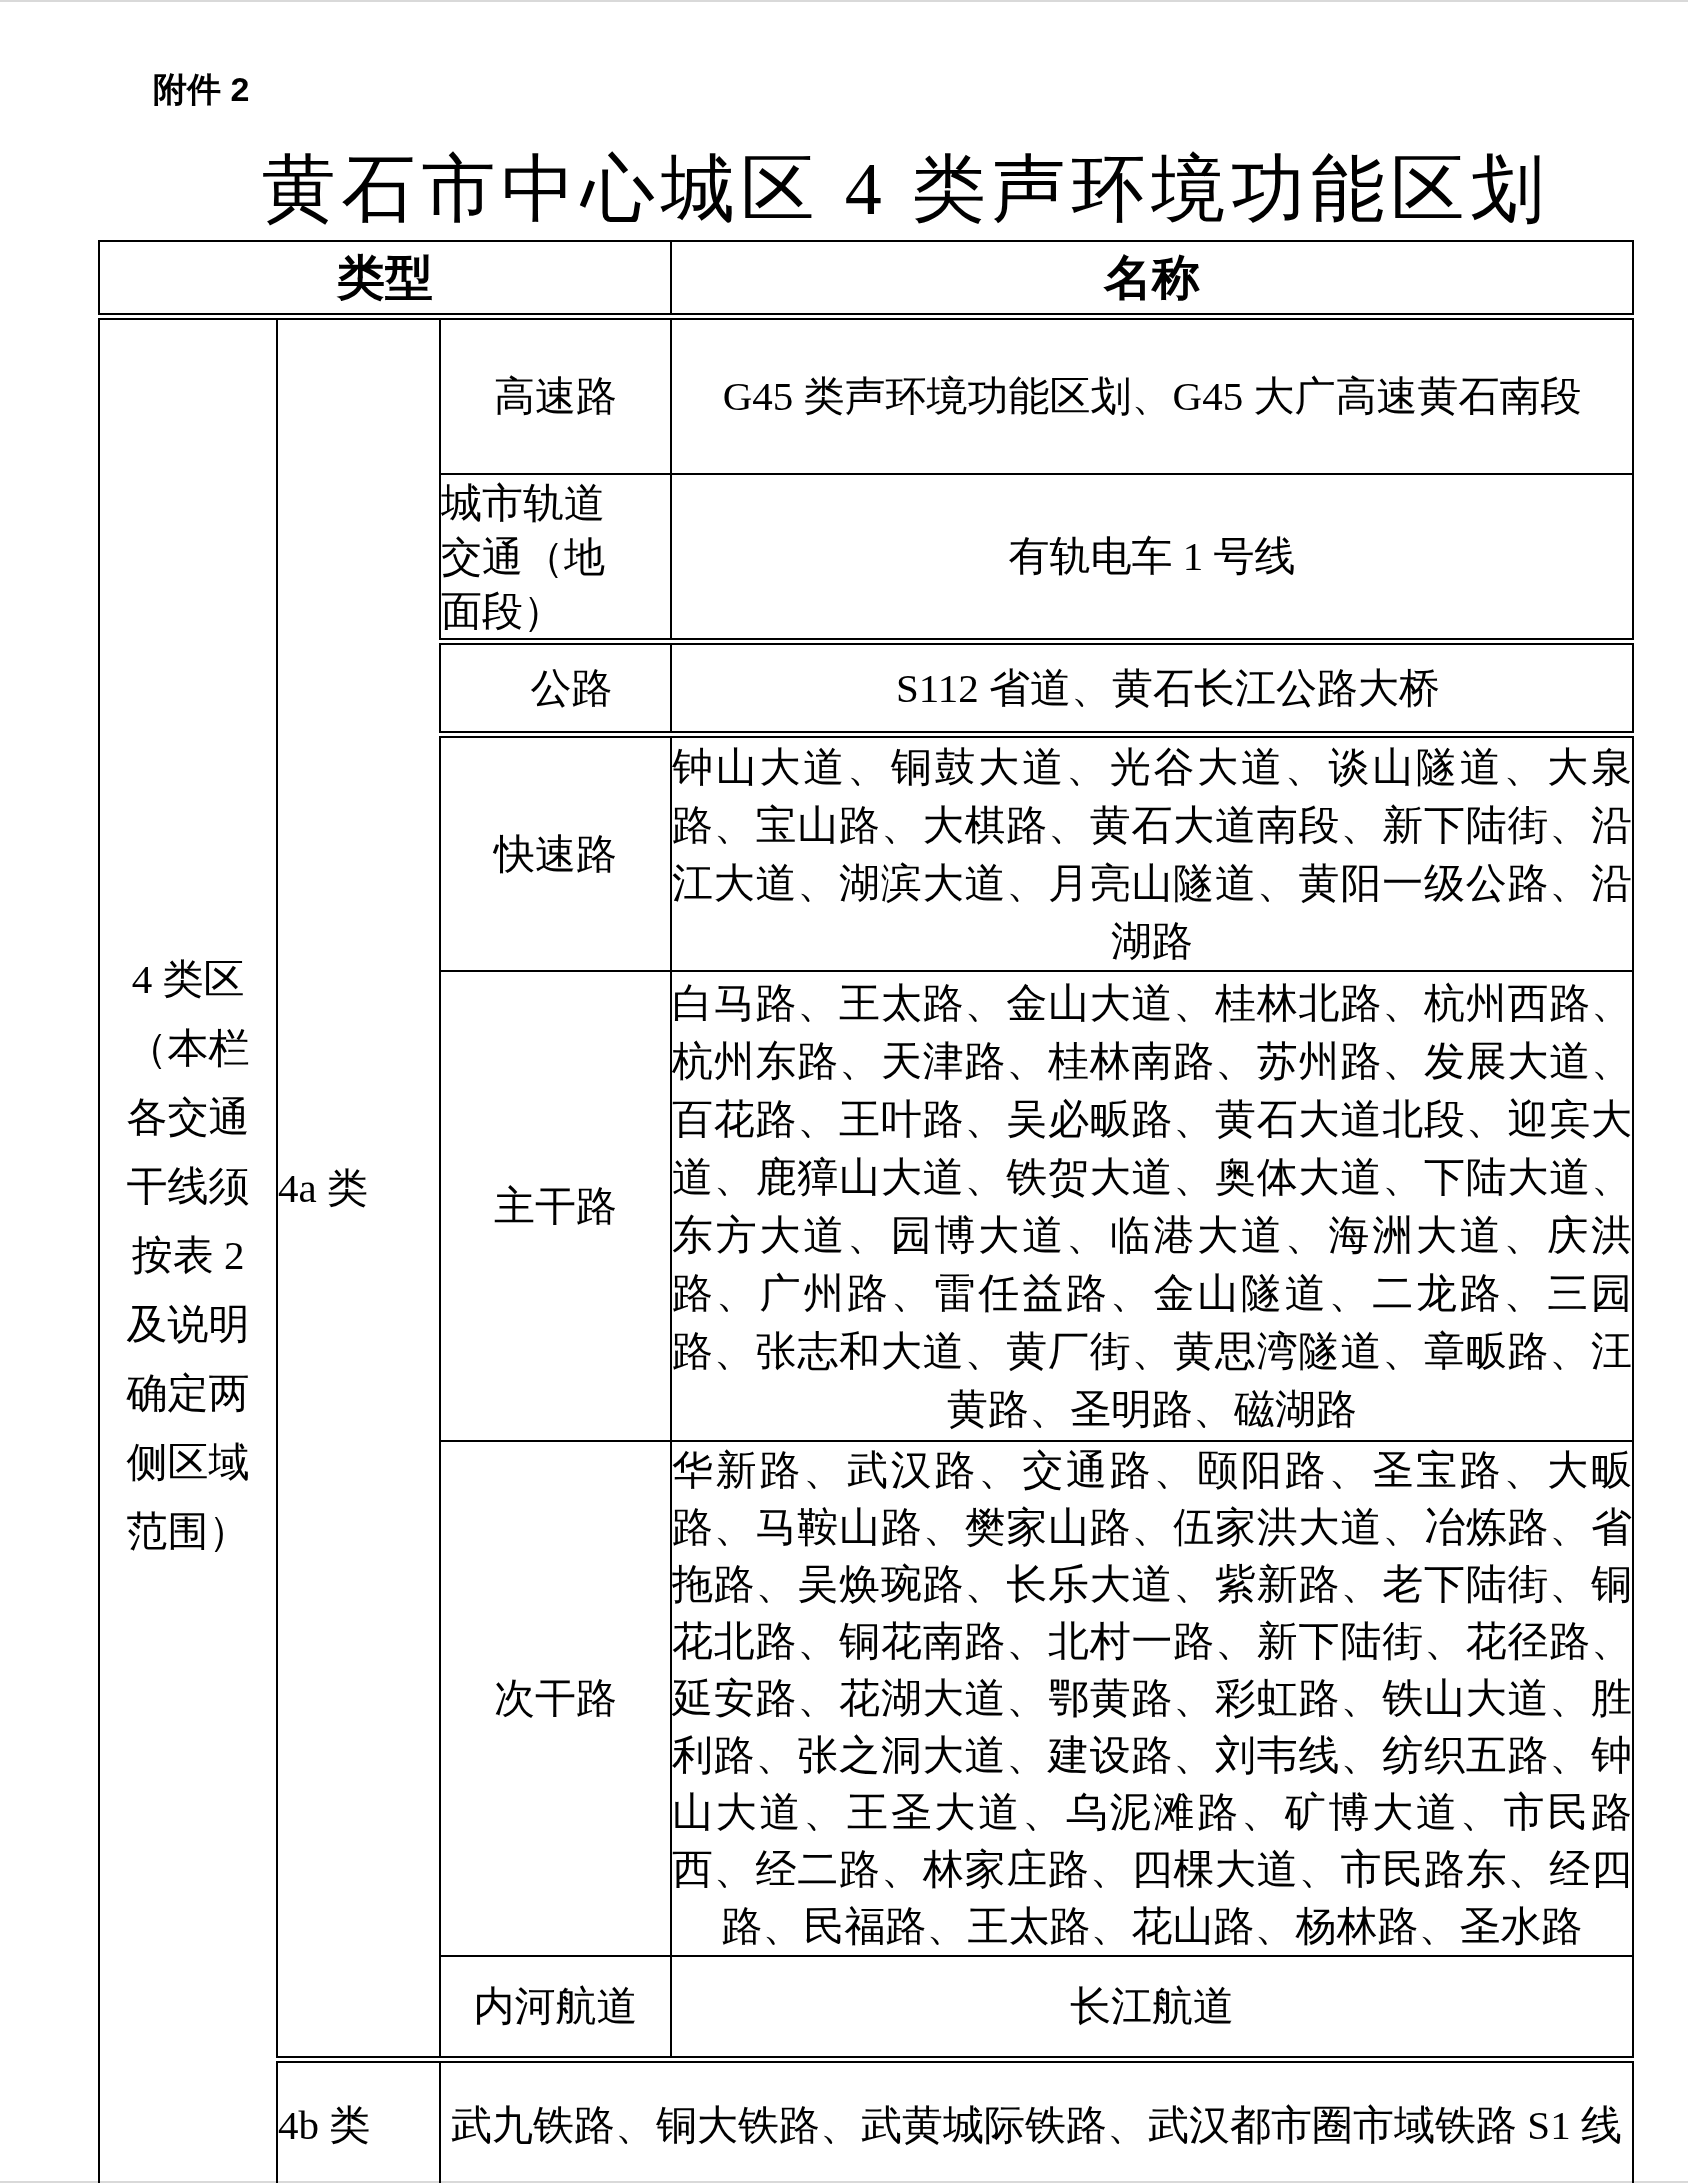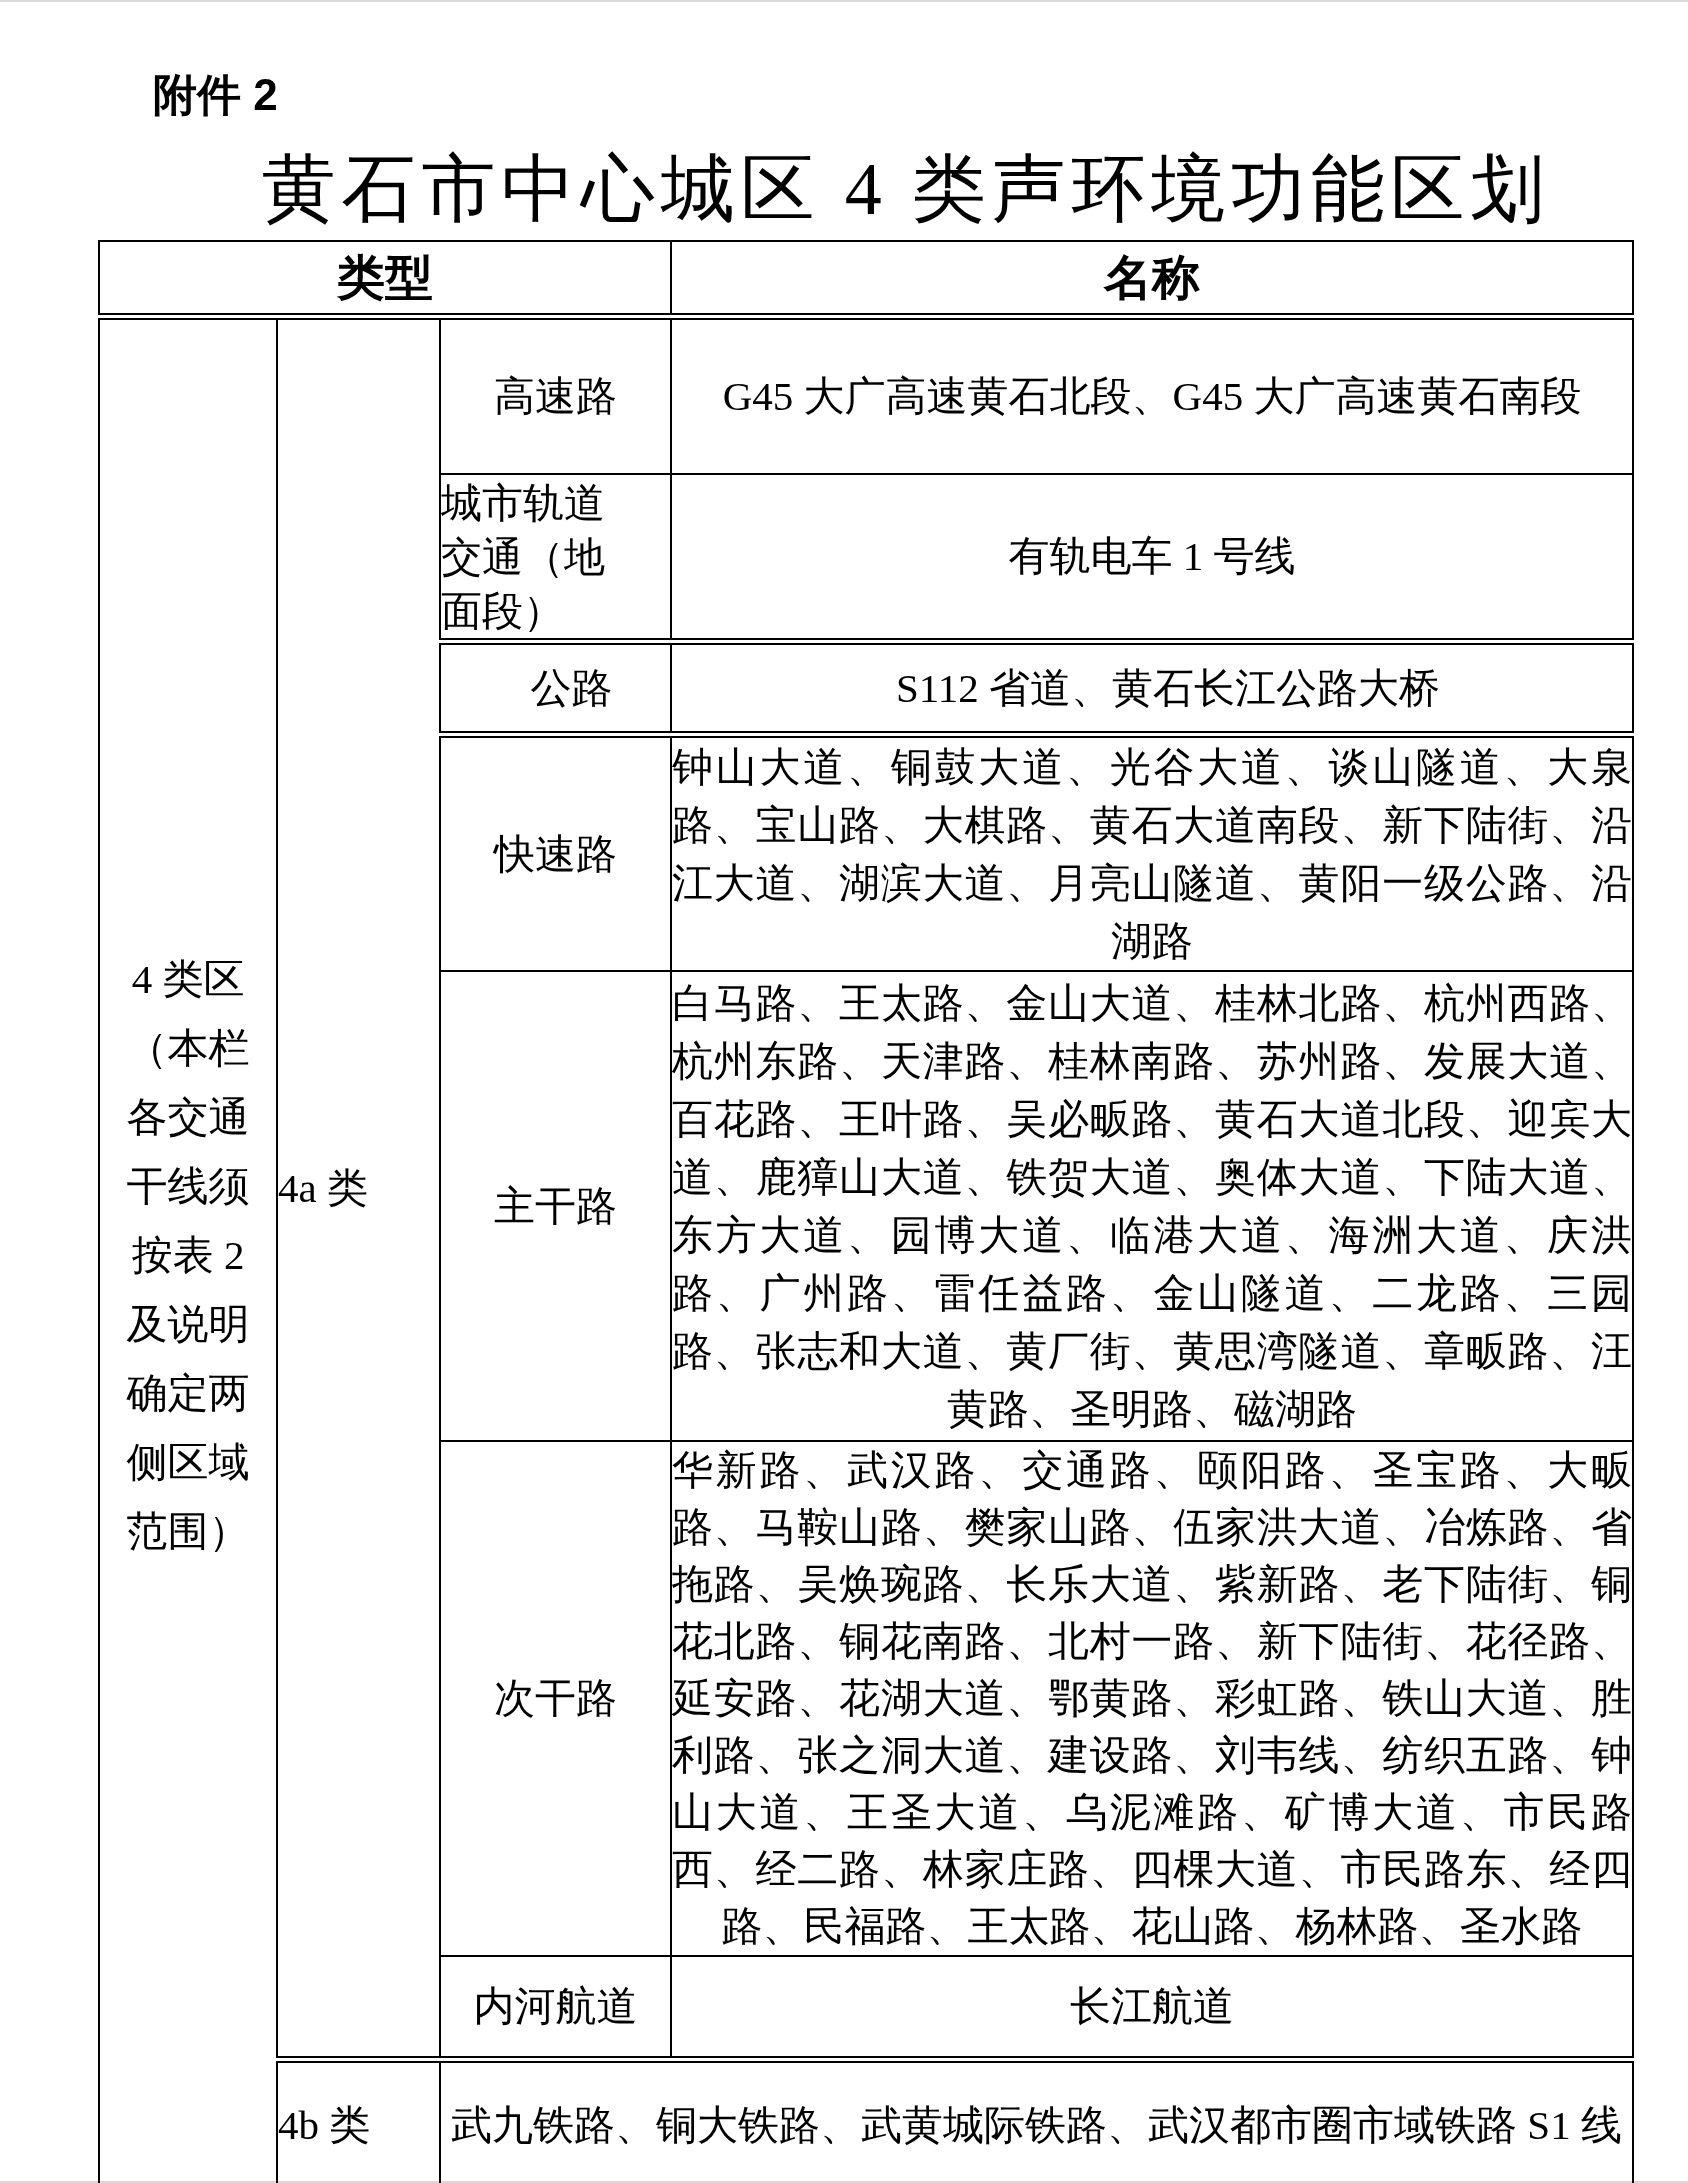--- a/index.html
+++ b/index.html
@@ -10,21 +10,21 @@
     font-family:"Liberation Serif","DejaVu Serif",serif;
     overflow:hidden;
   }
   .scan-edge{position:absolute;left:0;width:100%;height:1.6px;background:#d9d9d9;}
   .edge-top{top:0;}
   .edge-bottom{bottom:0;}
 
   .attachment{
     position:absolute;left:153px;top:69px;
     font-family:"Liberation Sans","DejaVu Sans",sans-serif;
-    font-weight:bold;font-size:44px;line-height:1.2;
+    font-weight:bold;font-size:34px;line-height:1.2;
   }
   .doc-title{
     position:absolute;left:98px;top:145px;width:1534px;
     text-align:center;text-indent:82px;
     font-weight:normal;font-size:74px;letter-spacing:5.8px;
     white-space:nowrap;line-height:1.2;
   }
 
   table.zoning{
     position:absolute;left:98px;top:240px;width:1534px;
@@ -101,21 +101,21 @@
 （本栏
 各交通
 干线须
 按表 2
 及说明
 确定两
 侧区域
 范围）</td>
       <td class="cls" rowspan="7">4a 类</td>
       <td class="lbl">高速路</td>
-      <td class="val">G45 大广高速黄石北段、G45 大广高速黄石南段</td>
+      <td class="val">G45 类声环境功能区划、G45 大广高速黄石南段</td>
     </tr>
 
     <tr class="r-rail">
       <td class="lbl-multi">城市轨道
 交通（地
 面段）</td>
       <td class="val">有轨电车 1 号线</td>
     </tr>
 
     <tr class="r-hwy dbl">

